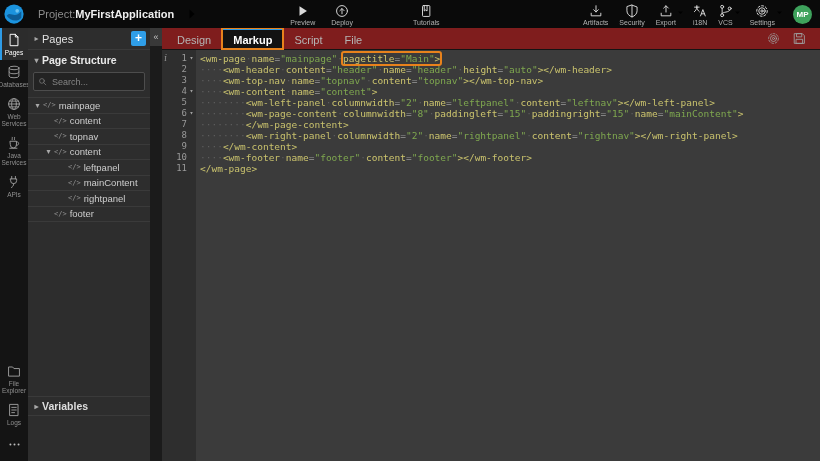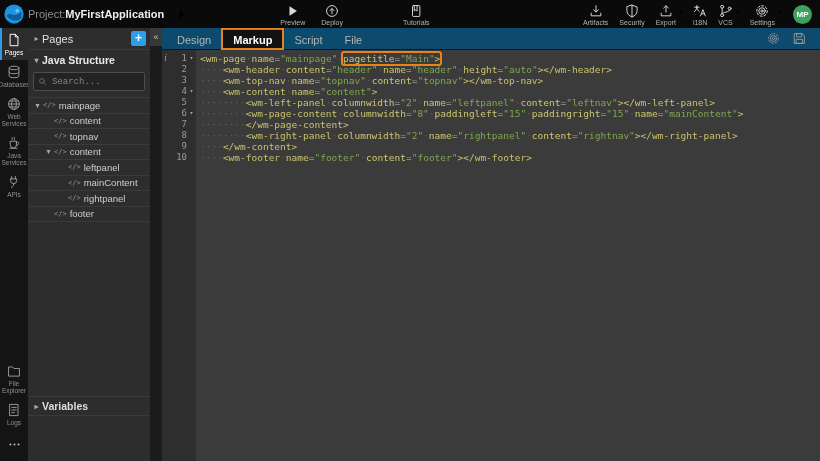--- a/index.html
+++ b/index.html
@@ -5,21 +5,21 @@
   html,body{margin:0;padding:0;background:#000;}
   .app{position:relative;width:820px;height:461px;background:#0b0b0b;overflow:hidden;
        font-family:"Liberation Sans",sans-serif;-webkit-font-smoothing:antialiased;}
   svg{display:block}
   .icn{width:14px;height:14px;fill:none;stroke:currentColor;stroke-width:1.1;stroke-linecap:round;stroke-linejoin:round;}
 
   
   .topbar{position:absolute;left:0;top:0;width:820px;height:28px;background:#0a0a0a;
           display:flex;align-items:center;z-index:5;}
   .logo{width:28px;height:28px;display:flex;align-items:center;justify-content:center;cursor:pointer;}
-  .project{font-size:11px;white-space:nowrap;}
+  .project{margin-left:10px;font-size:11px;white-space:nowrap;}
   .plabel{color:#8d8d8d;}
   .pname{color:#efefef;font-weight:bold;}
   .proj-chev{width:8px;height:12px;color:#9a9a9a;margin:0 8px 0 14px;}
   .main-tab{display:flex;align-items:center;height:20px;border:1px solid #6e6e6e;border-radius:2px;
             background:#191919;min-width:116px;cursor:pointer;}
   .mt-ic{width:20px;height:20px;display:flex;align-items:center;justify-content:center;
          background:#333;border-right:1px solid #555;color:#e8e8e8;}
   .mt-label{flex:1;color:#fff;font-weight:bold;font-size:11px;padding:0 8px;}
   .mt-grid{width:22px;display:flex;align-items:center;justify-content:center;color:#d8d8d8;}
   .tb-group{display:flex;align-items:flex-start;}
@@ -52,42 +52,42 @@
   .panel-head{height:22px;display:flex;align-items:center;border-bottom:1px solid #3a3a3a;
               color:#e2e2e2;font-size:11px;padding-left:3px;box-sizing:border-box;}
   .panel-head .txt{flex:1;}
   .add-btn{width:15px;height:15px;border:none;border-radius:2px;background:#2f9ee8;color:#fff;
            font-size:12px;line-height:13px;text-align:center;padding:0;margin-right:4px;cursor:pointer;font-weight:bold;}
   .panel-sub{height:20px;display:flex;align-items:center;color:#e8e8e8;font-size:10.5px;font-weight:bold;
              padding-left:3px;box-sizing:border-box;}
   .searchbox{margin:2px 5px 6px;height:17px;background:#232323;border:1px solid #4d4d4d;border-radius:2px;
              display:flex;align-items:center;padding:0 4px;gap:3px;color:#8a8a8a;}
   .searchbox input{flex:1;min-width:0;background:transparent;border:none;outline:none;color:#cfcfcf;
-                   font-size:9px;font-family:Liberation Mono, monospace;}
+                   font-size:9px;font-family:Liberation Sans, sans-serif;}
   .searchbox input::placeholder{color:#848484;}
   #tree{border-top:1px solid #3a3a3a;}
   .tree-row{height:15.5px;display:flex;align-items:center;border-bottom:1px solid #3a3a3a;
             color:#cdcdcd;font-size:9.5px;cursor:pointer;box-sizing:border-box;}
   .tree-row .code-ic{font-family:"DejaVu Sans Mono",monospace;font-size:7px;color:#909090;margin-right:3px;}
   .tree-row.d0{padding-left:4px;}
   .tree-row.d1{padding-left:26px;}
   .tree-row.d1c{padding-left:15px;}
   .tree-row.d2{padding-left:40px;}
   .panel-variables{position:absolute;left:0;right:0;top:368px;height:20px;display:flex;align-items:center;
                    border-top:1px solid #3a3a3a;border-bottom:1px solid #3a3a3a;color:#dedede;
                    font-size:10.5px;font-weight:bold;padding-left:3px;box-sizing:border-box;cursor:pointer;}
 
   
   .strip{position:absolute;left:150px;top:28px;width:12px;height:433px;background:#1b1b1b;}
   .collapse-btn{width:12px;height:18px;border:none;background:#383838;color:#c2c2c2;font-size:9px;
                 padding:0;cursor:pointer;display:block;}
 
   
   .editor{position:absolute;left:162px;top:28px;width:658px;height:433px;background:#3b3b3b;}
-  .tabbar{position:absolute;left:0;top:0;right:0;height:22px;background:#0c4a6e;display:flex;align-items:stretch;
+  .tabbar{position:absolute;left:0;top:0;right:0;height:22px;background:#7f1d1d;display:flex;align-items:stretch;
           border-bottom:1px solid #141414;box-sizing:border-box;gap:24px;}
   #tabs{display:flex;margin-left:4px;}
   .tab{padding:0 11px;display:flex;align-items:center;font-size:11px;color:#b5b5b5;cursor:pointer;
        border-top:2px solid transparent;box-sizing:border-box;}
   .tab.active{color:#fff;font-weight:bold;background:#121212;border-top-color:#2e9be6;text-align:right;}
   .tab.annotated{outline:2px solid var(--annotation,#e8821c);outline-offset:-1px;}
   .tab-actions{margin-left:auto;display:flex;align-items:center;gap:13px;padding-right:14px;color:#9e9e9e;}
   .tab-actions .icn{width:13px;height:13px;cursor:pointer;}
 
   .code-area{position:absolute;left:0;top:22px;right:0;bottom:0;overflow:hidden;
@@ -357,21 +357,21 @@
   </nav>
 
   <aside class="panel">
     <div class="panel-head">
       <span class="caret">▸</span>
       <span class="txt">Pages</span>
       <button class="add-btn">+</button>
     </div>
     <div class="panel-sub">
       <span class="caret">▾</span>
-      <span>Java Structure</span>
+      <span>Page Structure</span>
     </div>
     <div class="searchbox">
       <svg class="icn" style="width:9px;height:9px">
           <use href="#sym-search"></use>
         </svg>
       <input type="text" placeholder="Search..." style="">
     </div>
     <div id="tree">
         <div class="tree-row d0">
           <span class="caret">▾</span>
@@ -440,17 +440,18 @@
           <div class="cl"><span class="g"><i class="info">i</i><span class="num">1</span><span class="fold">▾</span></span><span class="ct"><span class="tk-tag">&lt;wm-page</span><span class="tk-ws">·</span><span class="tk-attr">name</span><span class="tk-eq">=</span><span class="tk-str">"mainpage"</span><span class="tk-ws">·</span><span class="hlbox"><span class="tk-attr">pagetitle</span><span class="tk-eq">=</span><span class="tk-str">"Main"</span><span class="tk-tag">&gt;</span></span></span></div>
           <div class="cl"><span class="g"><i class="info"></i><span class="num">2</span><span class="fold"></span></span><span class="ct"><span class="tk-ws">····</span><span class="tk-tag">&lt;wm-header</span><span class="tk-ws">·</span><span class="tk-attr">content</span><span class="tk-eq">=</span><span class="tk-str">"header"</span><span class="tk-ws">·</span><span class="tk-attr">name</span><span class="tk-eq">=</span><span class="tk-str">"header"</span><span class="tk-ws">·</span><span class="tk-attr">height</span><span class="tk-eq">=</span><span class="tk-str">"auto"</span><span class="tk-tag">&gt;&lt;/wm-header&gt;</span></span></div>
           <div class="cl"><span class="g"><i class="info"></i><span class="num">3</span><span class="fold"></span></span><span class="ct"><span class="tk-ws">····</span><span class="tk-tag">&lt;wm-top-nav</span><span class="tk-ws">·</span><span class="tk-attr">name</span><span class="tk-eq">=</span><span class="tk-str">"topnav"</span><span class="tk-ws">·</span><span class="tk-attr">content</span><span class="tk-eq">=</span><span class="tk-str">"topnav"</span><span class="tk-tag">&gt;&lt;/wm-top-nav&gt;</span></span></div>
           <div class="cl"><span class="g"><i class="info"></i><span class="num">4</span><span class="fold">▾</span></span><span class="ct"><span class="tk-ws">····</span><span class="tk-tag">&lt;wm-content</span><span class="tk-ws">·</span><span class="tk-attr">name</span><span class="tk-eq">=</span><span class="tk-str">"content"</span><span class="tk-tag">&gt;</span></span></div>
           <div class="cl"><span class="g"><i class="info"></i><span class="num">5</span><span class="fold"></span></span><span class="ct"><span class="tk-ws">········</span><span class="tk-tag">&lt;wm-left-panel</span><span class="tk-ws">·</span><span class="tk-attr">columnwidth</span><span class="tk-eq">=</span><span class="tk-str">"2"</span><span class="tk-ws">·</span><span class="tk-attr">name</span><span class="tk-eq">=</span><span class="tk-str">"leftpanel"</span><span class="tk-ws">·</span><span class="tk-attr">content</span><span class="tk-eq">=</span><span class="tk-str">"leftnav"</span><span class="tk-tag">&gt;&lt;/wm-left-panel&gt;</span></span></div>
           <div class="cl"><span class="g"><i class="info"></i><span class="num">6</span><span class="fold">▾</span></span><span class="ct"><span class="tk-ws">········</span><span class="tk-tag">&lt;wm-page-content</span><span class="tk-ws">·</span><span class="tk-attr">columnwidth</span><span class="tk-eq">=</span><span class="tk-str">"8"</span><span class="tk-ws">·</span><span class="tk-attr">paddingleft</span><span class="tk-eq">=</span><span class="tk-str">"15"</span><span class="tk-ws">·</span><span class="tk-attr">paddingright</span><span class="tk-eq">=</span><span class="tk-str">"15"</span><span class="tk-ws">·</span><span class="tk-attr">name</span><span class="tk-eq">=</span><span class="tk-str">"mainContent"</span><span class="tk-tag">&gt;</span></span></div>
           <div class="cl"><span class="g"><i class="info"></i><span class="num">7</span><span class="fold"></span></span><span class="ct"><span class="tk-ws">········</span><span class="tk-tag">&lt;/wm-page-content&gt;</span></span></div>
           <div class="cl"><span class="g"><i class="info"></i><span class="num">8</span><span class="fold"></span></span><span class="ct"><span class="tk-ws">········</span><span class="tk-tag">&lt;wm-right-panel</span><span class="tk-ws">·</span><span class="tk-attr">columnwidth</span><span class="tk-eq">=</span><span class="tk-str">"2"</span><span class="tk-ws">·</span><span class="tk-attr">name</span><span class="tk-eq">=</span><span class="tk-str">"rightpanel"</span><span class="tk-ws">·</span><span class="tk-attr">content</span><span class="tk-eq">=</span><span class="tk-str">"rightnav"</span><span class="tk-tag">&gt;&lt;/wm-right-panel&gt;</span></span></div>
           <div class="cl"><span class="g"><i class="info"></i><span class="num">9</span><span class="fold"></span></span><span class="ct"><span class="tk-ws">····</span><span class="tk-tag">&lt;/wm-content&gt;</span></span></div>
           <div class="cl"><span class="g"><i class="info"></i><span class="num">10</span><span class="fold"></span></span><span class="ct"><span class="tk-ws">····</span><span class="tk-tag">&lt;wm-footer</span><span class="tk-ws">·</span><span class="tk-attr">name</span><span class="tk-eq">=</span><span class="tk-str">"footer"</span><span class="tk-ws">·</span><span class="tk-attr">content</span><span class="tk-eq">=</span><span class="tk-str">"footer"</span><span class="tk-tag">&gt;&lt;/wm-footer&gt;</span></span></div>
+          <div class="cl"><span class="g"><i class="info"></i><span class="num">11</span><span class="fold"></span></span><span class="ct"><span class="tk-tag">&lt;/wm-page&gt;</span></span></div>
         </div>
     </div>
   </main>
 
 </div>
 
 </body></html>

